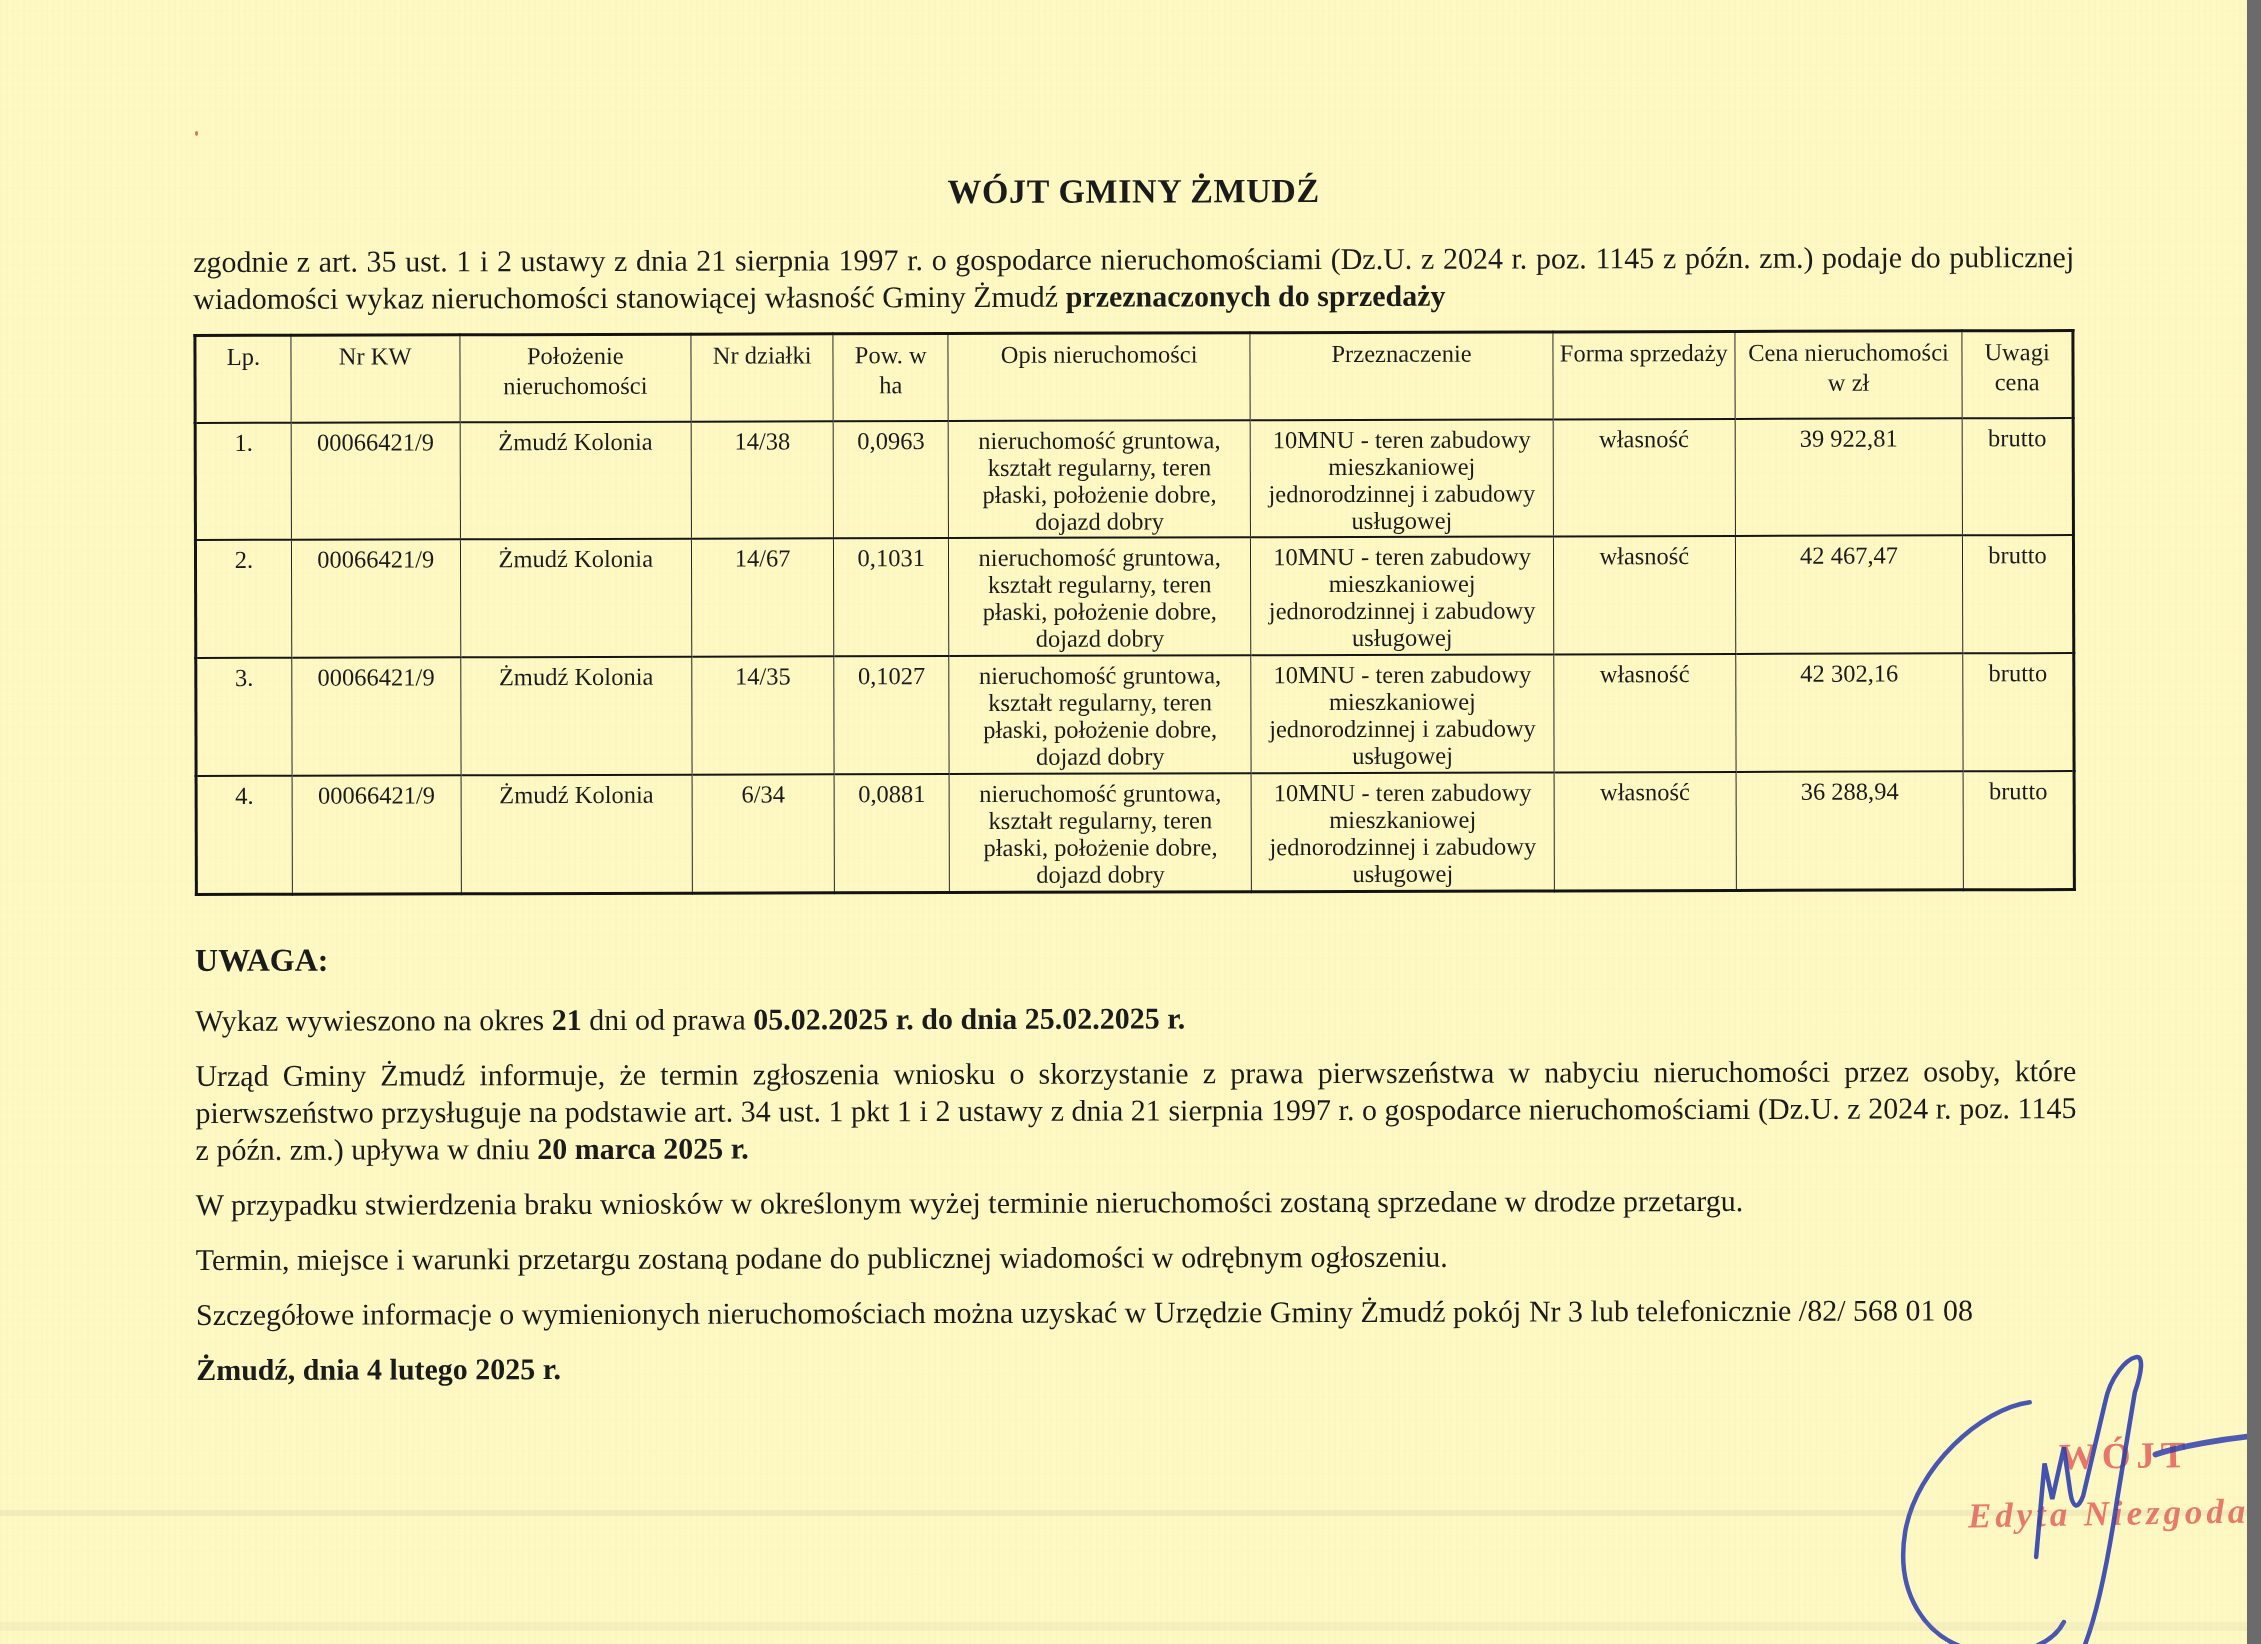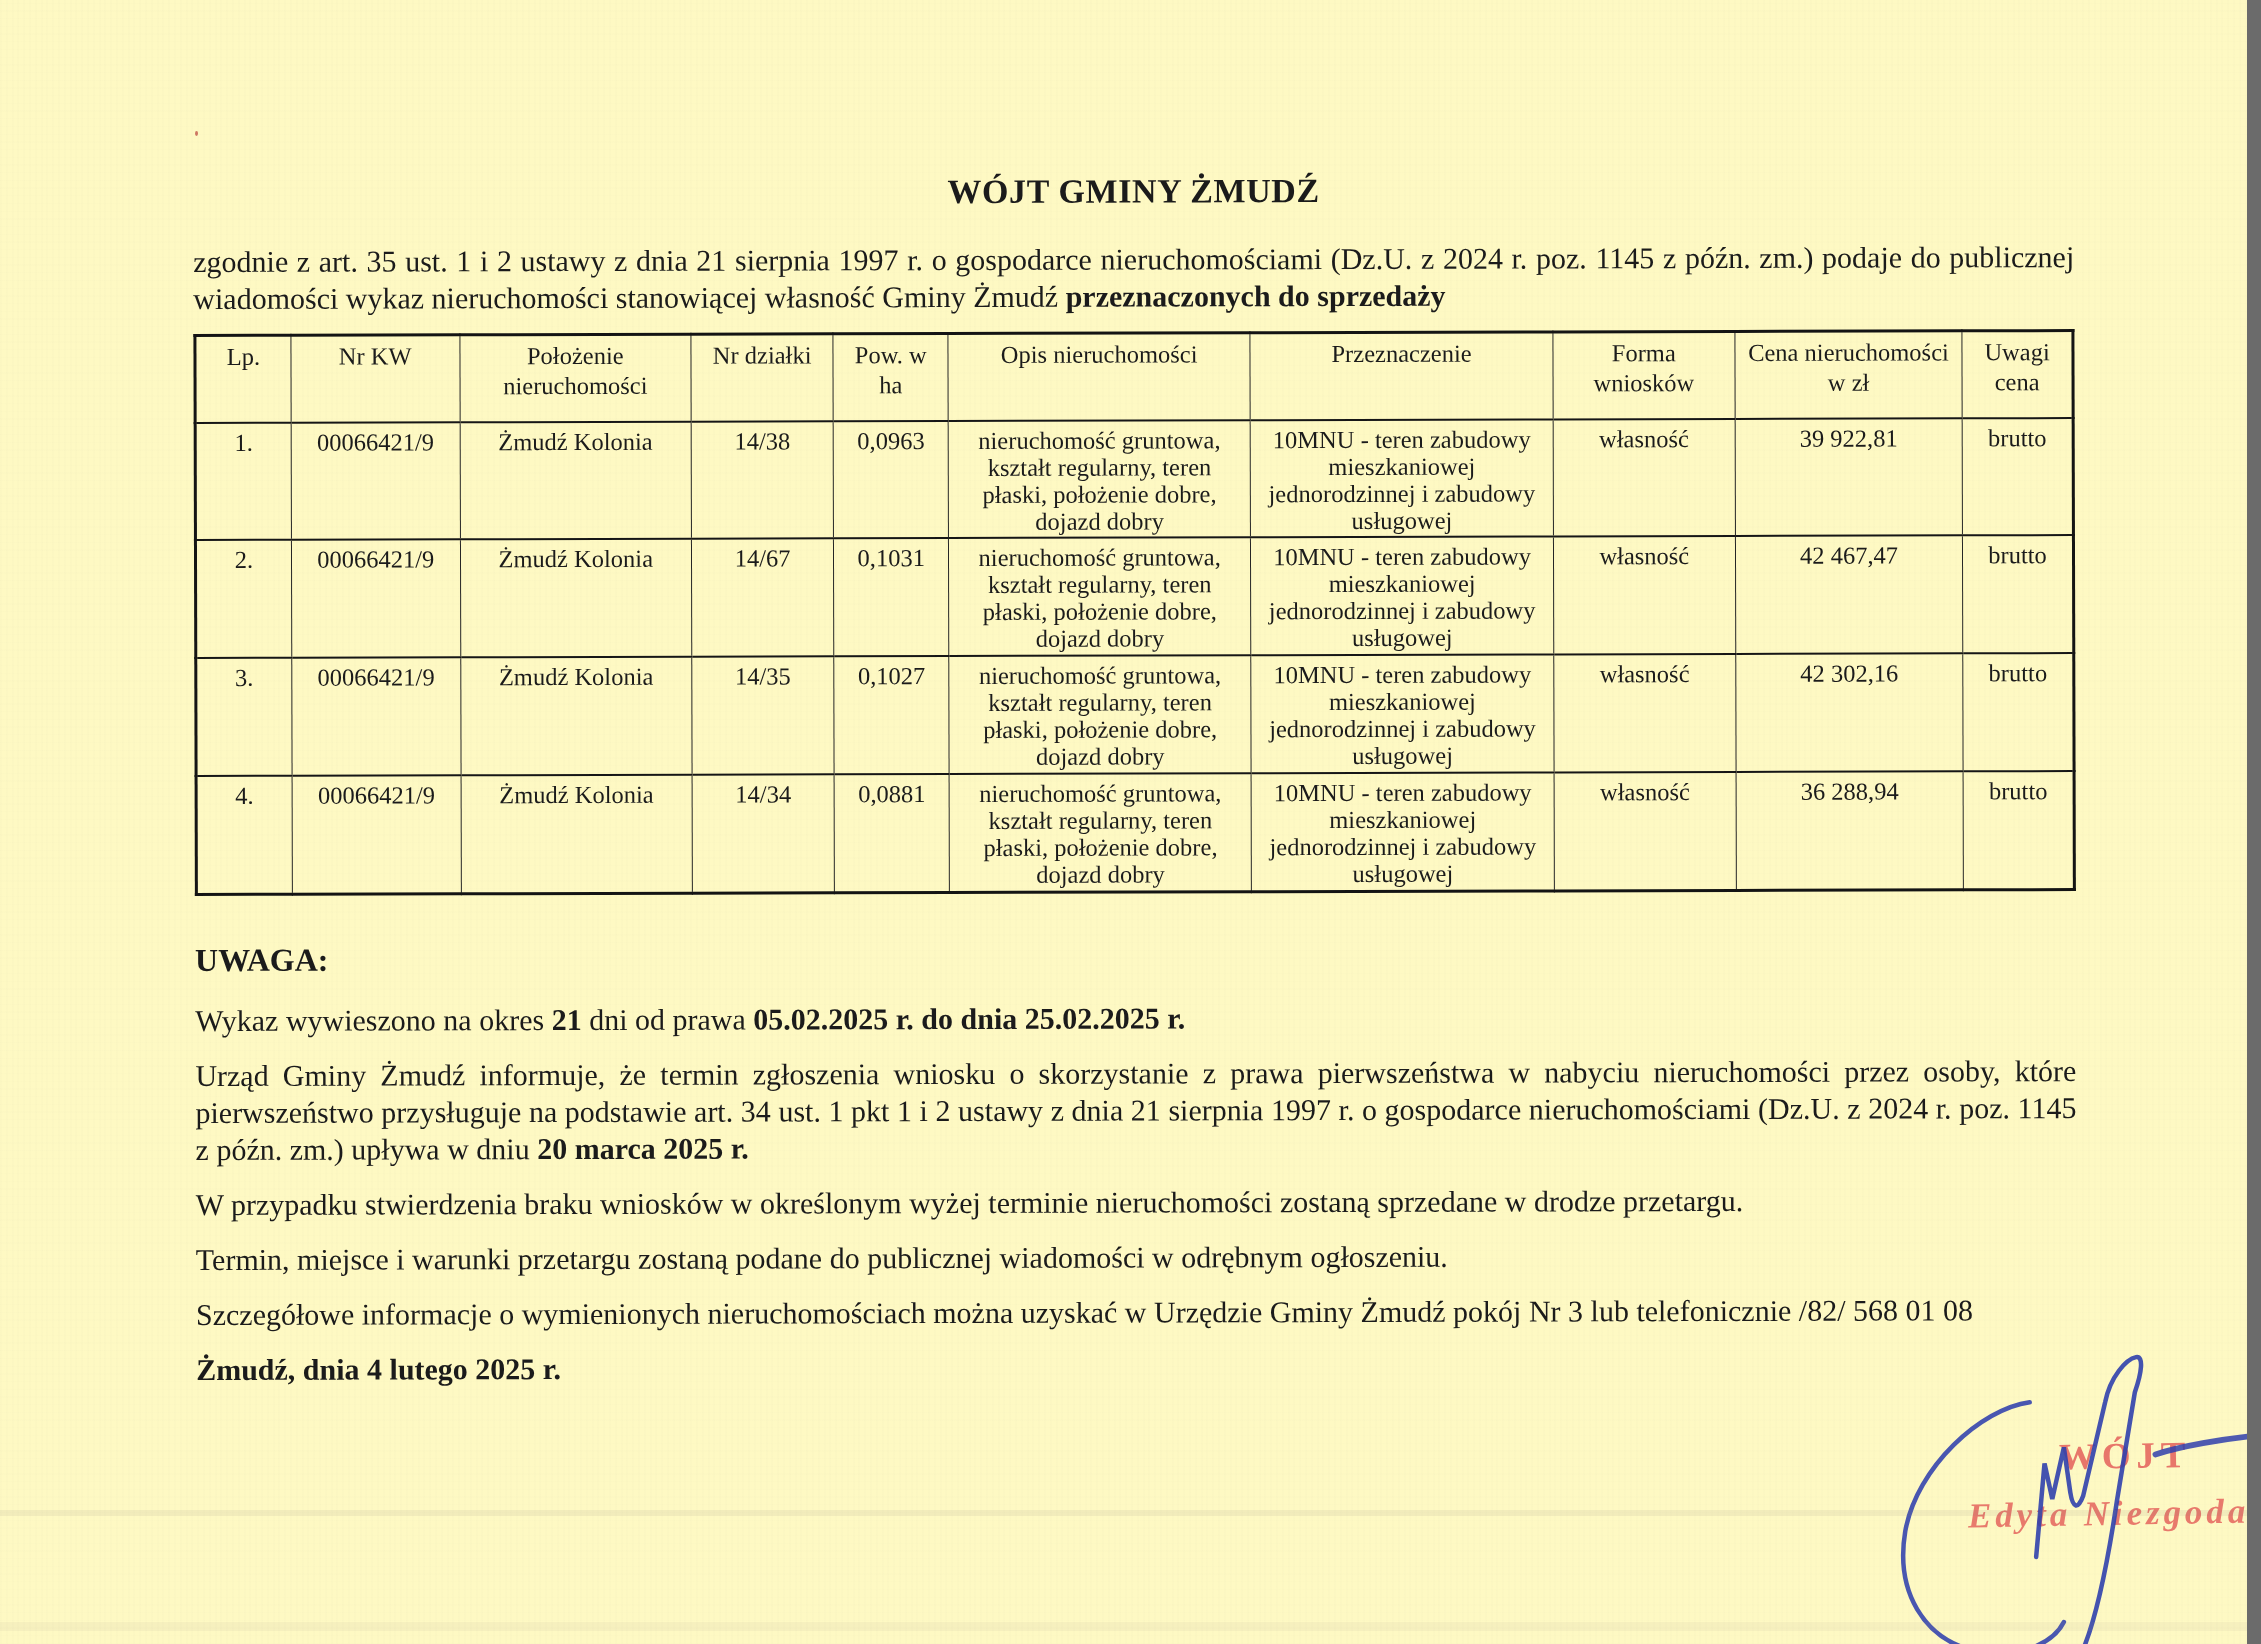--- a/index.html
+++ b/index.html
@@ -102,21 +102,21 @@
       </colgroup>
       <thead>
         <tr>
           <th>Lp.</th>
           <th>Nr KW</th>
           <th>Położenie nieruchomości</th>
           <th>Nr działki</th>
           <th>Pow. w ha</th>
           <th>Opis nieruchomości</th>
           <th>Przeznaczenie</th>
-          <th>Forma wniosków</th>
+          <th>Forma sprzedaży</th>
           <th>Cena nieruchomości w zł</th>
           <th>Uwagi cena</th>
         </tr>
       </thead>
       <tbody>
         <tr>
           <td>1.</td>
           <td>00066421/9</td>
           <td>Żmudź Kolonia</td>
           <td>14/38</td>
@@ -148,21 +148,21 @@
           <td>nieruchomość gruntowa, kształt regularny, teren płaski, położenie dobre, dojazd dobry</td>
           <td>10MNU - teren zabudowy mieszkaniowej jednorodzinnej i zabudowy usługowej</td>
           <td>własność</td>
           <td>42 302,16</td>
           <td>brutto</td>
         </tr>
         <tr>
           <td>4.</td>
           <td>00066421/9</td>
           <td>Żmudź Kolonia</td>
-          <td>14/34</td>
+          <td>6/34</td>
           <td>0,0881</td>
           <td>nieruchomość gruntowa, kształt regularny, teren płaski, położenie dobre, dojazd dobry</td>
           <td>10MNU - teren zabudowy mieszkaniowej jednorodzinnej i zabudowy usługowej</td>
           <td>własność</td>
           <td>36 288,94</td>
           <td>brutto</td>
         </tr>
       </tbody>
     </table>
 

